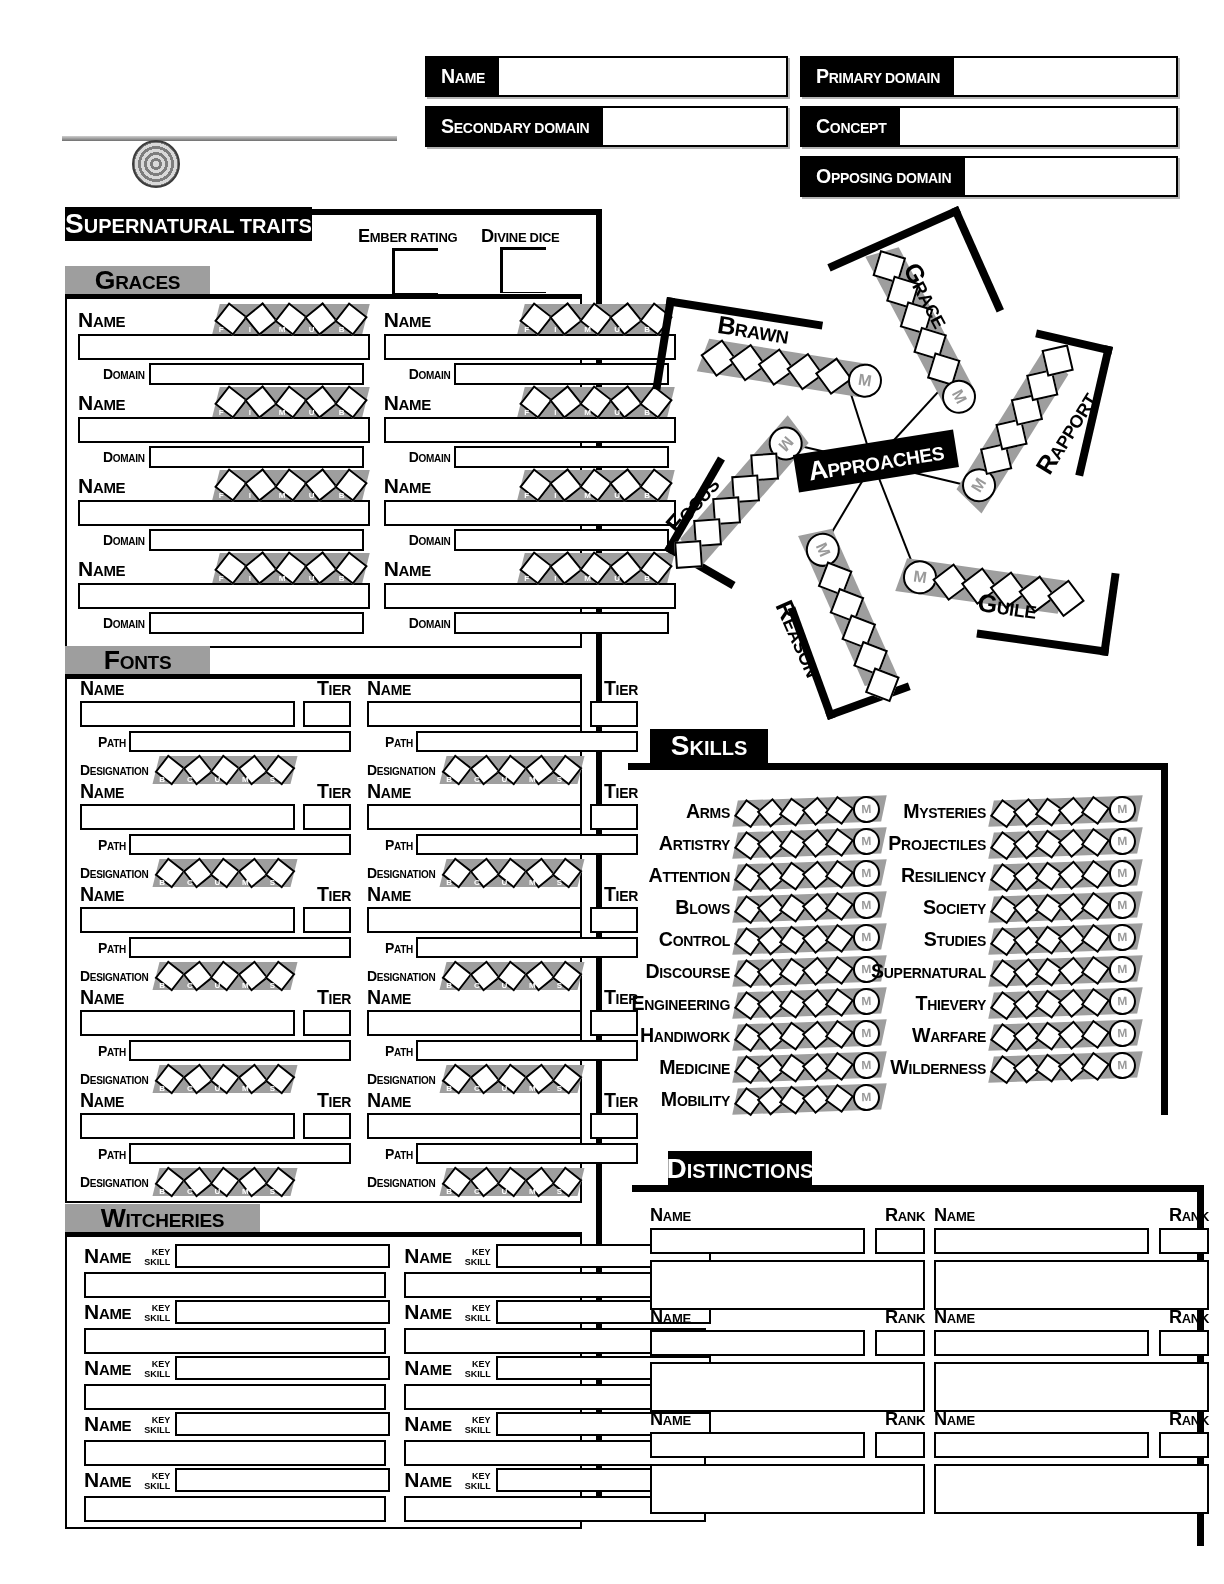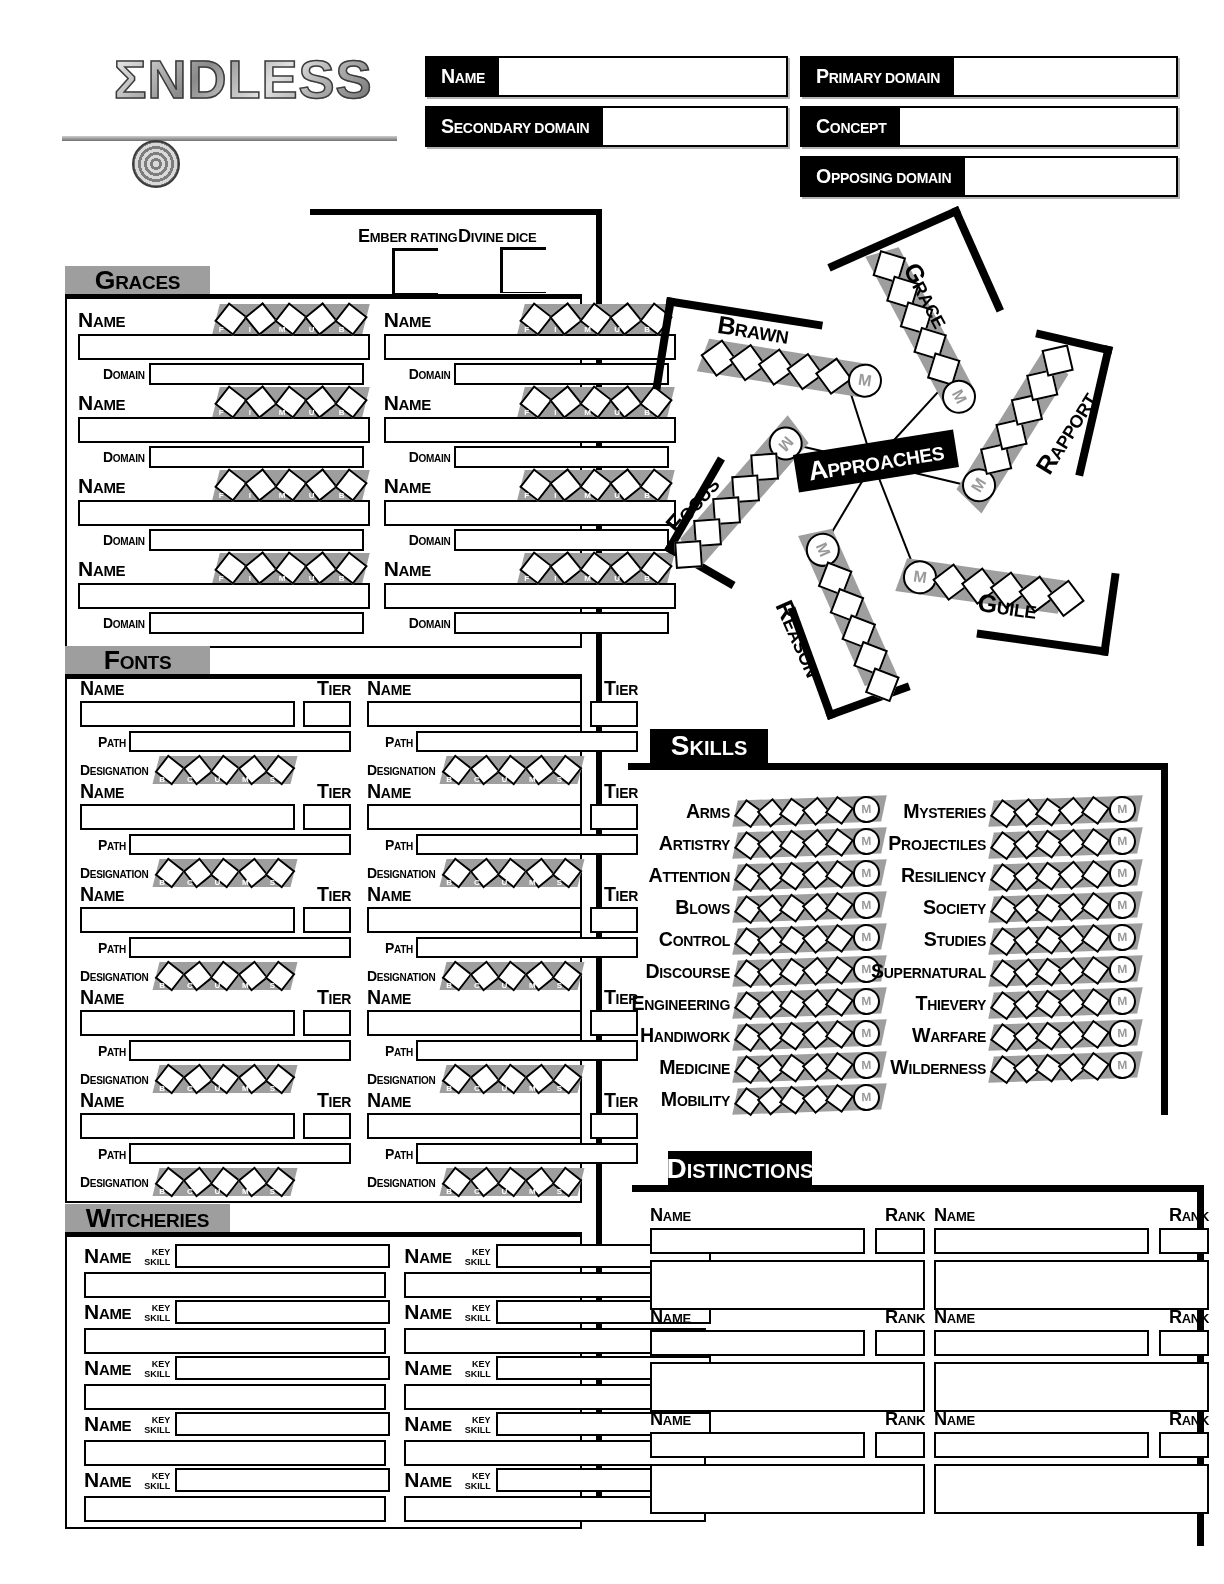--- a/index.html
+++ b/index.html
@@ -181,21 +181,20 @@
           font:inherit;outline:none;display:block;}
 </style>
 </head>
 <body>
 
 <div class="page">
 
   <div class="logo">
     <div class="bar"></div>
     <div class="spiral"></div>
-    <div class="l1">ΣNDLESS</div>
   </div>
 
   <div class="hcol left">
 
       <div class="hfield">
         <div class="hlabel">
           <span class="lbl">Name</span>
         </div>
         <input class="hinput" style="">
       </div>
@@ -225,30 +224,33 @@
       </div>
 
       <div class="hfield">
         <div class="hlabel">
           <span class="lbl">Opposing Domain</span>
         </div>
         <input class="hinput" style="">
       </div>
     </div>
 
+  <div class="title-black" style="left:65px;top:207px;width:247px;height:34px;">
+    <span class="lbl">Supernatural Traits</span>
+  </div>
   <div class="blkline" style="left:310px;top:209px;width:292px;height:6px;"></div>
   <div class="blkline" style="left:596px;top:209px;width:6px;height:1313px;"></div>
 
   <div class="minilabel" style="left:358px;top:226px;">
     <span class="lbl">Ember Rating</span>
   </div>
   <div class="sqbox" style="left:392px;top:248px;">
     <input style="">
   </div>
-  <div class="minilabel" style="left:458px;top:226px;">
+  <div class="minilabel" style="left:481px;top:226px;">
     <span class="lbl">Divine Dice</span>
   </div>
   <div class="sqbox" style="left:500px;top:247px;">
     <input style="">
   </div>
 
   <div class="title-gray" style="left:65px;top:266px;width:145px;height:28px;">
     <span class="lbl">Graces</span>
   </div>
   <div class="secbox" style="left:65px;top:294px;width:513px;height:347px;"></div>
@@ -919,21 +921,21 @@
             </div>
             <div class="dcell">
               <div class="dia"></div>
               <span class="ltr">S</span>
             </div>
           </div>
         </div>
       </div>
     </div>
 
-  <div class="title-gray" style="left:65px;top:1204px;width:165px;height:28px;">
+  <div class="title-gray" style="left:65px;top:1204px;width:195px;height:28px;">
     <span class="lbl">Witcheries</span>
   </div>
   <div class="secbox" style="left:65px;top:1232px;width:513px;height:290px;"></div>
   <div class="witch-grid">
 
       <div class="w-entry">
         <div class="w-row1">
           <span class="lbl nm">Name</span>
           <span class="ks">Key Skill</span>
           <input style="">

